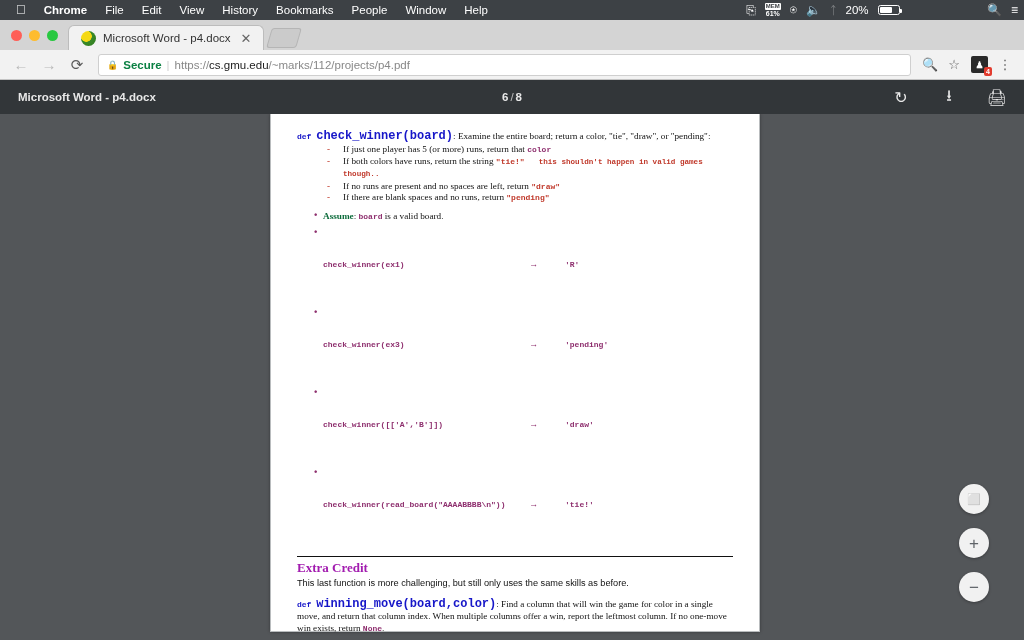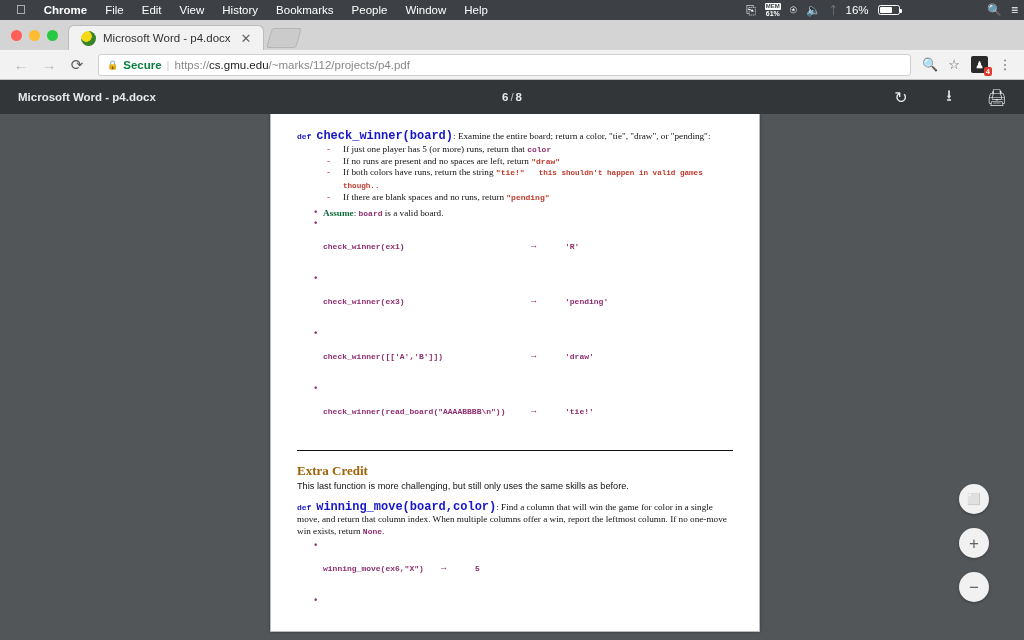--- a/index.html
+++ b/index.html
@@ -181,42 +181,42 @@
   ul.dashes li {
     font-family: "Liberation Serif", serif; font-size: 9.2px;
     line-height: 11.6px; padding-left: 46px; position: relative; color: #111;
   }
   ul.dashes li::before {
     content: '-'; position: absolute; left: 30px; color: #c0392b; font-weight: bold;
   }
 
   ul.bullets { list-style: none; margin: 4px 0 0 0; padding: 0; }
   ul.bullets li {
-    line-height: 11px; padding-left: 26px; position: relative;
+    line-height: 16px; padding-left: 26px; position: relative;
     font-family: "Liberation Mono", monospace; font-size: 8px;
     color: #8e2f6e; font-weight: bold;
     white-space: pre;
   }
   ul.bullets li::before {
     content: '\2022'; position: absolute; left: 16px; color: #8e2f6e; font-size: 9px;
   }
   .assume-b { color: #0b6b3a; font-family: "Liberation Serif", serif; font-weight: bold; font-size: 9.2px; }
   .assume-t { color: #111; font-family: "Liberation Serif", serif; font-size: 9.2px; font-weight: normal; }
   .assume-c { color: #8e2f6e; font-family: "Liberation Mono", monospace; font-weight: bold; font-size: 8px; }
 
   .ex-row { display: flex; align-items: flex-end; }
   .ex-call { width: 208px; flex: none; }
   .ex-arrow { width: 34px; flex: none; color: #8e2f6e; font-size: 9px; }
   .ex-val { width: 96px; flex: none; }
 
   hr.rule { border: none; border-top: 1.6px solid #111; margin: 11px 0 0 0; }
 
   h2.ec {
     font-family: "Liberation Serif", serif; font-size: 13px; font-weight: bold;
-    color: #a16207; margin: 12px 0 2px 0;
+    color: #a21caf; margin: 3px 0 2px 0;
   }
   p.ec-sub { font-family: Liberation Sans, sans-serif; font-size: 9.2px; color: #111; margin-bottom: 11px; }
   p.para { font-family: "Liberation Serif", serif; font-size: 9.2px; color:#111; line-height: 11.8px; }
 
   
   .zoom-controls {
     position: absolute; right: 35px; bottom: 38px;
     display: flex; flex-direction: column; gap: 14px; align-items: center;
   }
   .zc {
@@ -246,21 +246,21 @@
   </div>
   <div class="menubar-right">
     <span style="font-size:12px;">⎘</span>
     <span class="mem-ind">
       <span class="lbl">MEM</span>
       <span>61%</span>
     </span>
     <span style="font-size:12px;">⍟</span>
     <span style="font-size:12px;">🔈</span>
     <span class="bt-dim" style="font-size:11px;">ᛏ</span>
-    <span>16%</span>
+    <span>20%</span>
     <span class="batt">
         <span class="fill"></span>
       </span>
     <span class="clock">Wed 6:09 PM</span>
     <span style="font-size:12px;">🔍</span>
     <span style="font-size:12px;">≡</span>
   </div>
 </div>
 
 <div class="chrome-tabstrip">
@@ -315,24 +315,24 @@
 
       <div class="sig-line">
         <span class="kw">def </span><span class="fn">check_winner(board)</span><span class="body-t">: </span><span class="body-t">Examine the entire board; return a color, </span><span class="strq">"tie"</span><span class="body-t">, </span><span class="strq">"draw"</span><span class="body-t">, or </span><span class="strq">"pending"</span><span class="body-t">:</span>
       </div>
 
       <ul class="dashes">
         <li>
           <span>If just one player has 5 (or more) runs, return that </span><span class="ident">color</span>
         </li>
         <li>
+          <span>If both colors have runs, return the string </span><span class="str">"tie!"</span><span class="cmt" style="margin-left:14px;">this shouldn't happen in valid games though..</span>
+        </li>
+        <li>
           <span>If no runs are present and no spaces are left, return </span><span class="str">"draw"</span>
-        </li>
-        <li>
-          <span>If both colors have runs, return the string </span><span class="str">"tie!"</span><span class="cmt" style="margin-left:14px;">this shouldn't happen in valid games though..</span>
         </li>
         <li>
           <span>If there are blank spaces and no runs, return </span><span class="str">"pending"</span>
         </li>
       </ul>
 
       <ul class="bullets">
         <li style="white-space:normal;">
           <span class="assume-b">Assume</span><span class="assume-t">: </span><span class="assume-c">board</span><span class="assume-t"> is a valid board.</span>
         </li>

